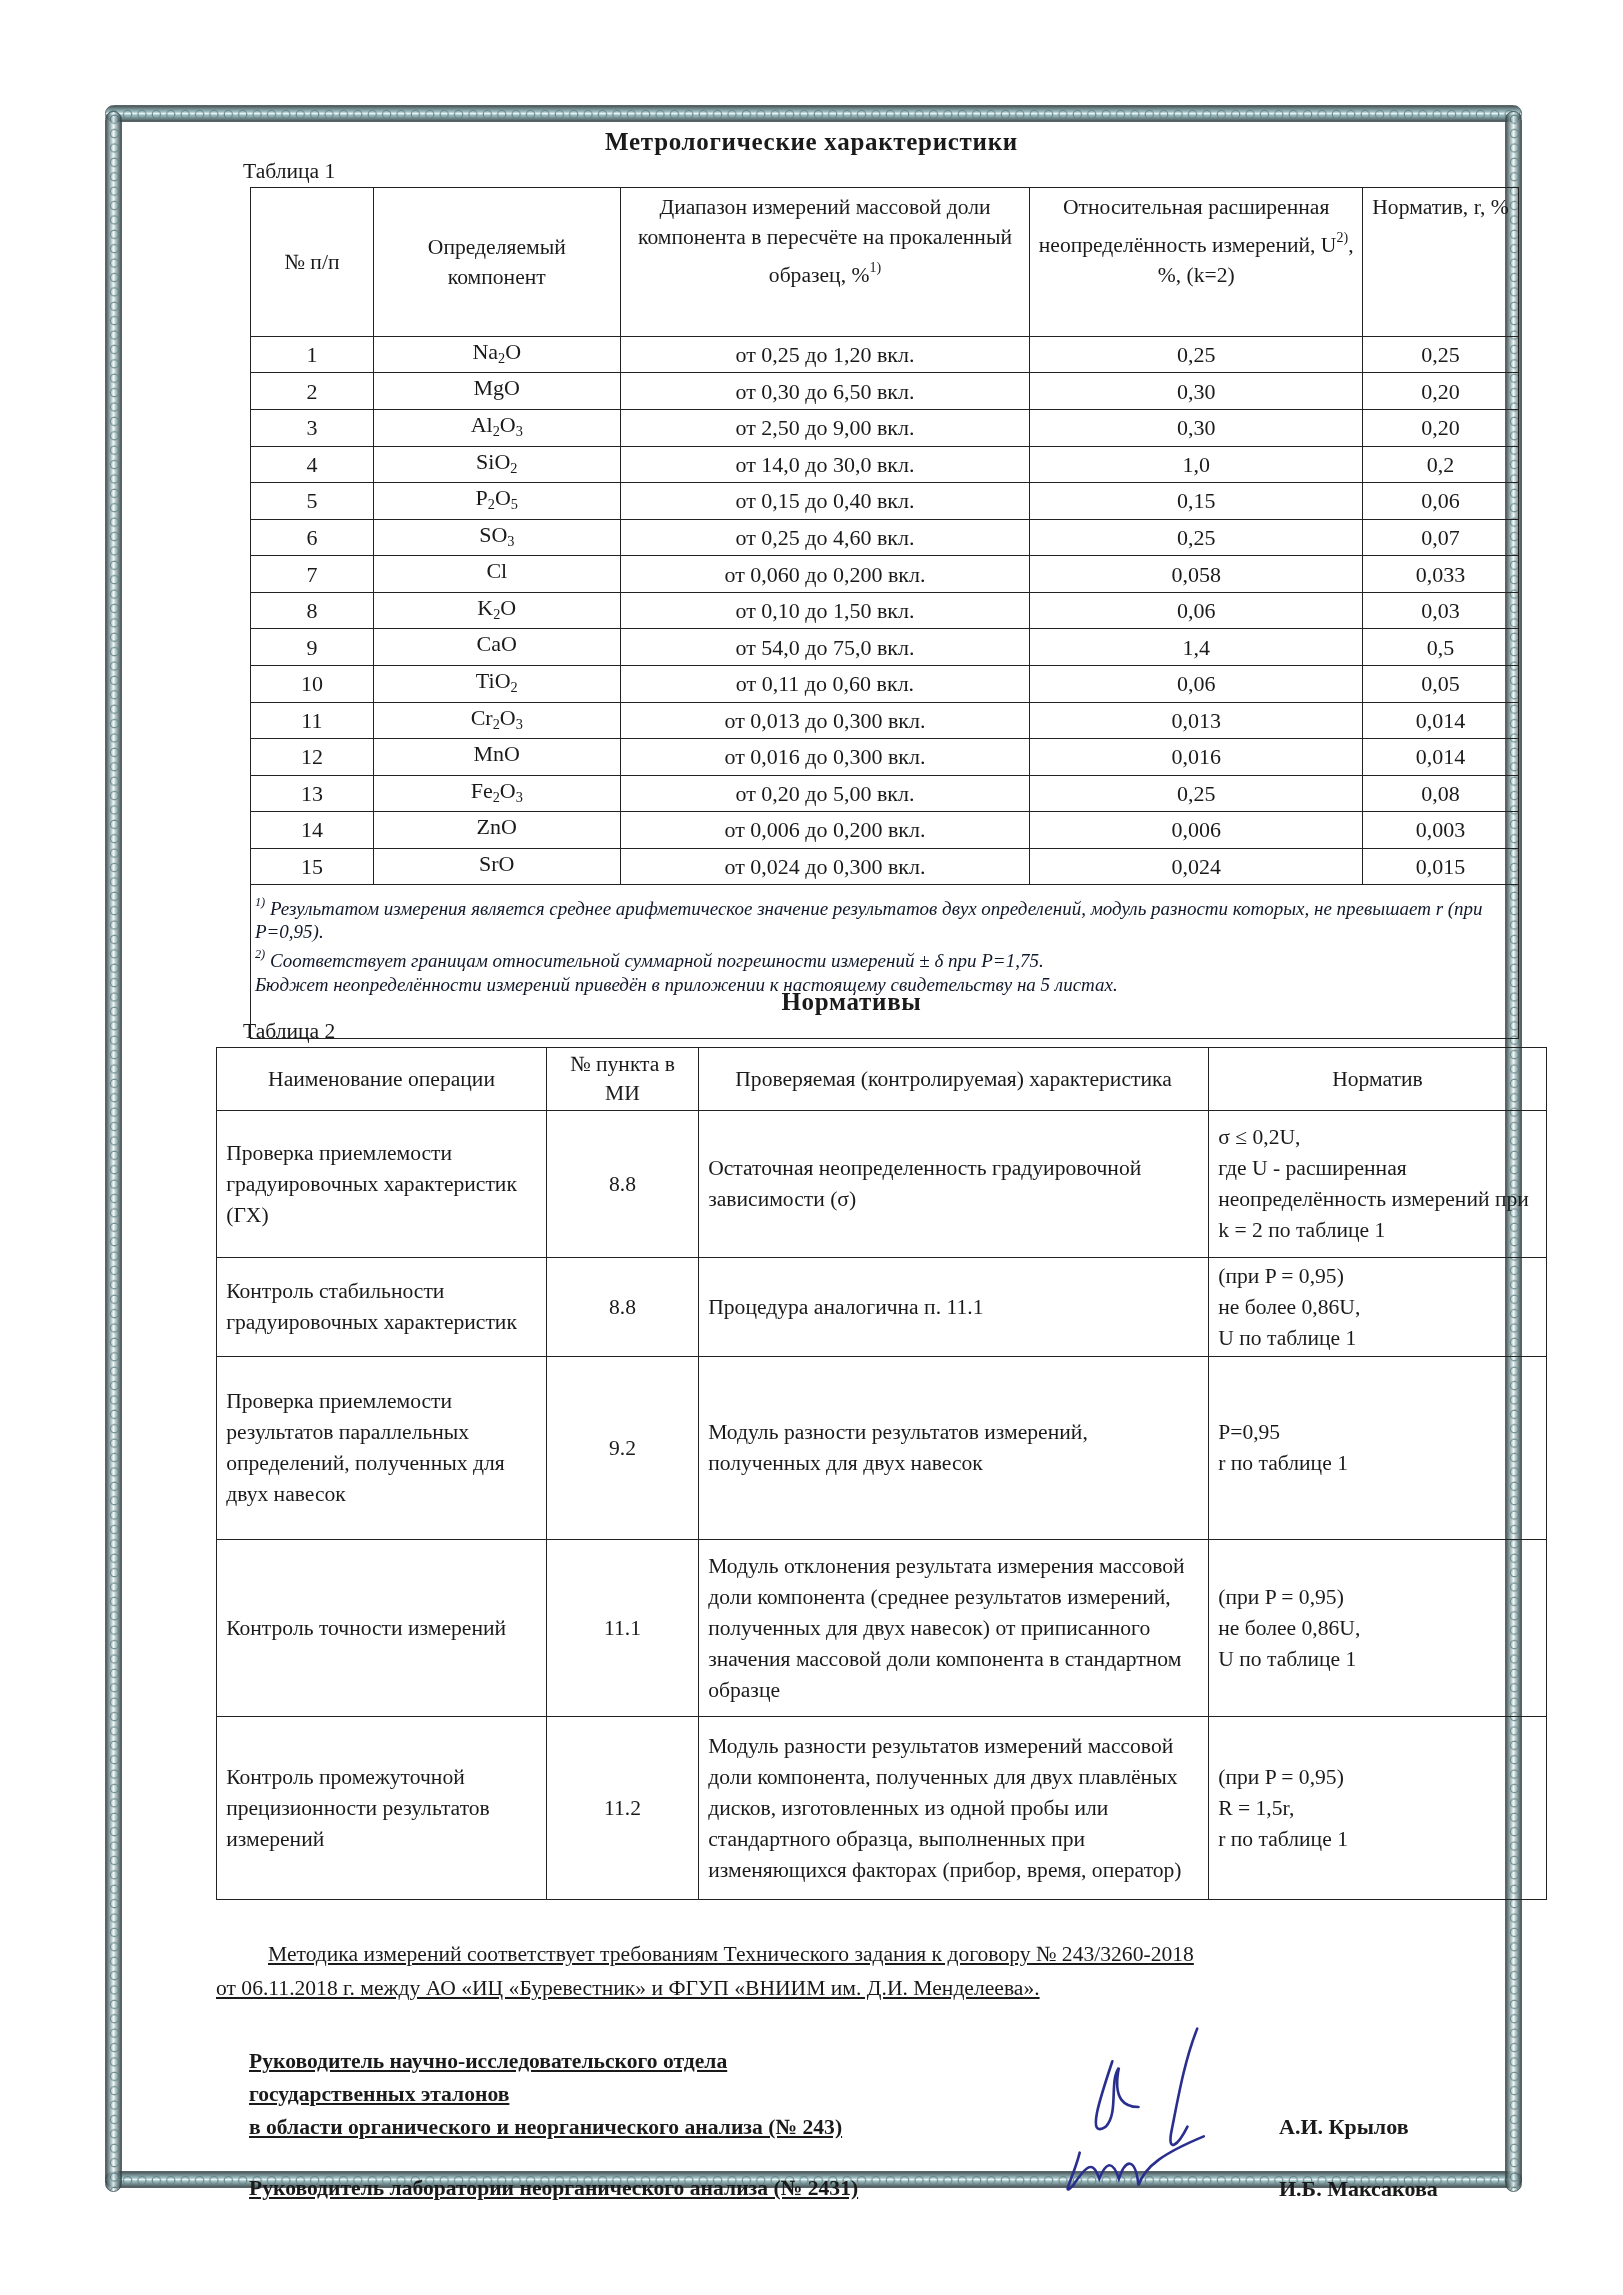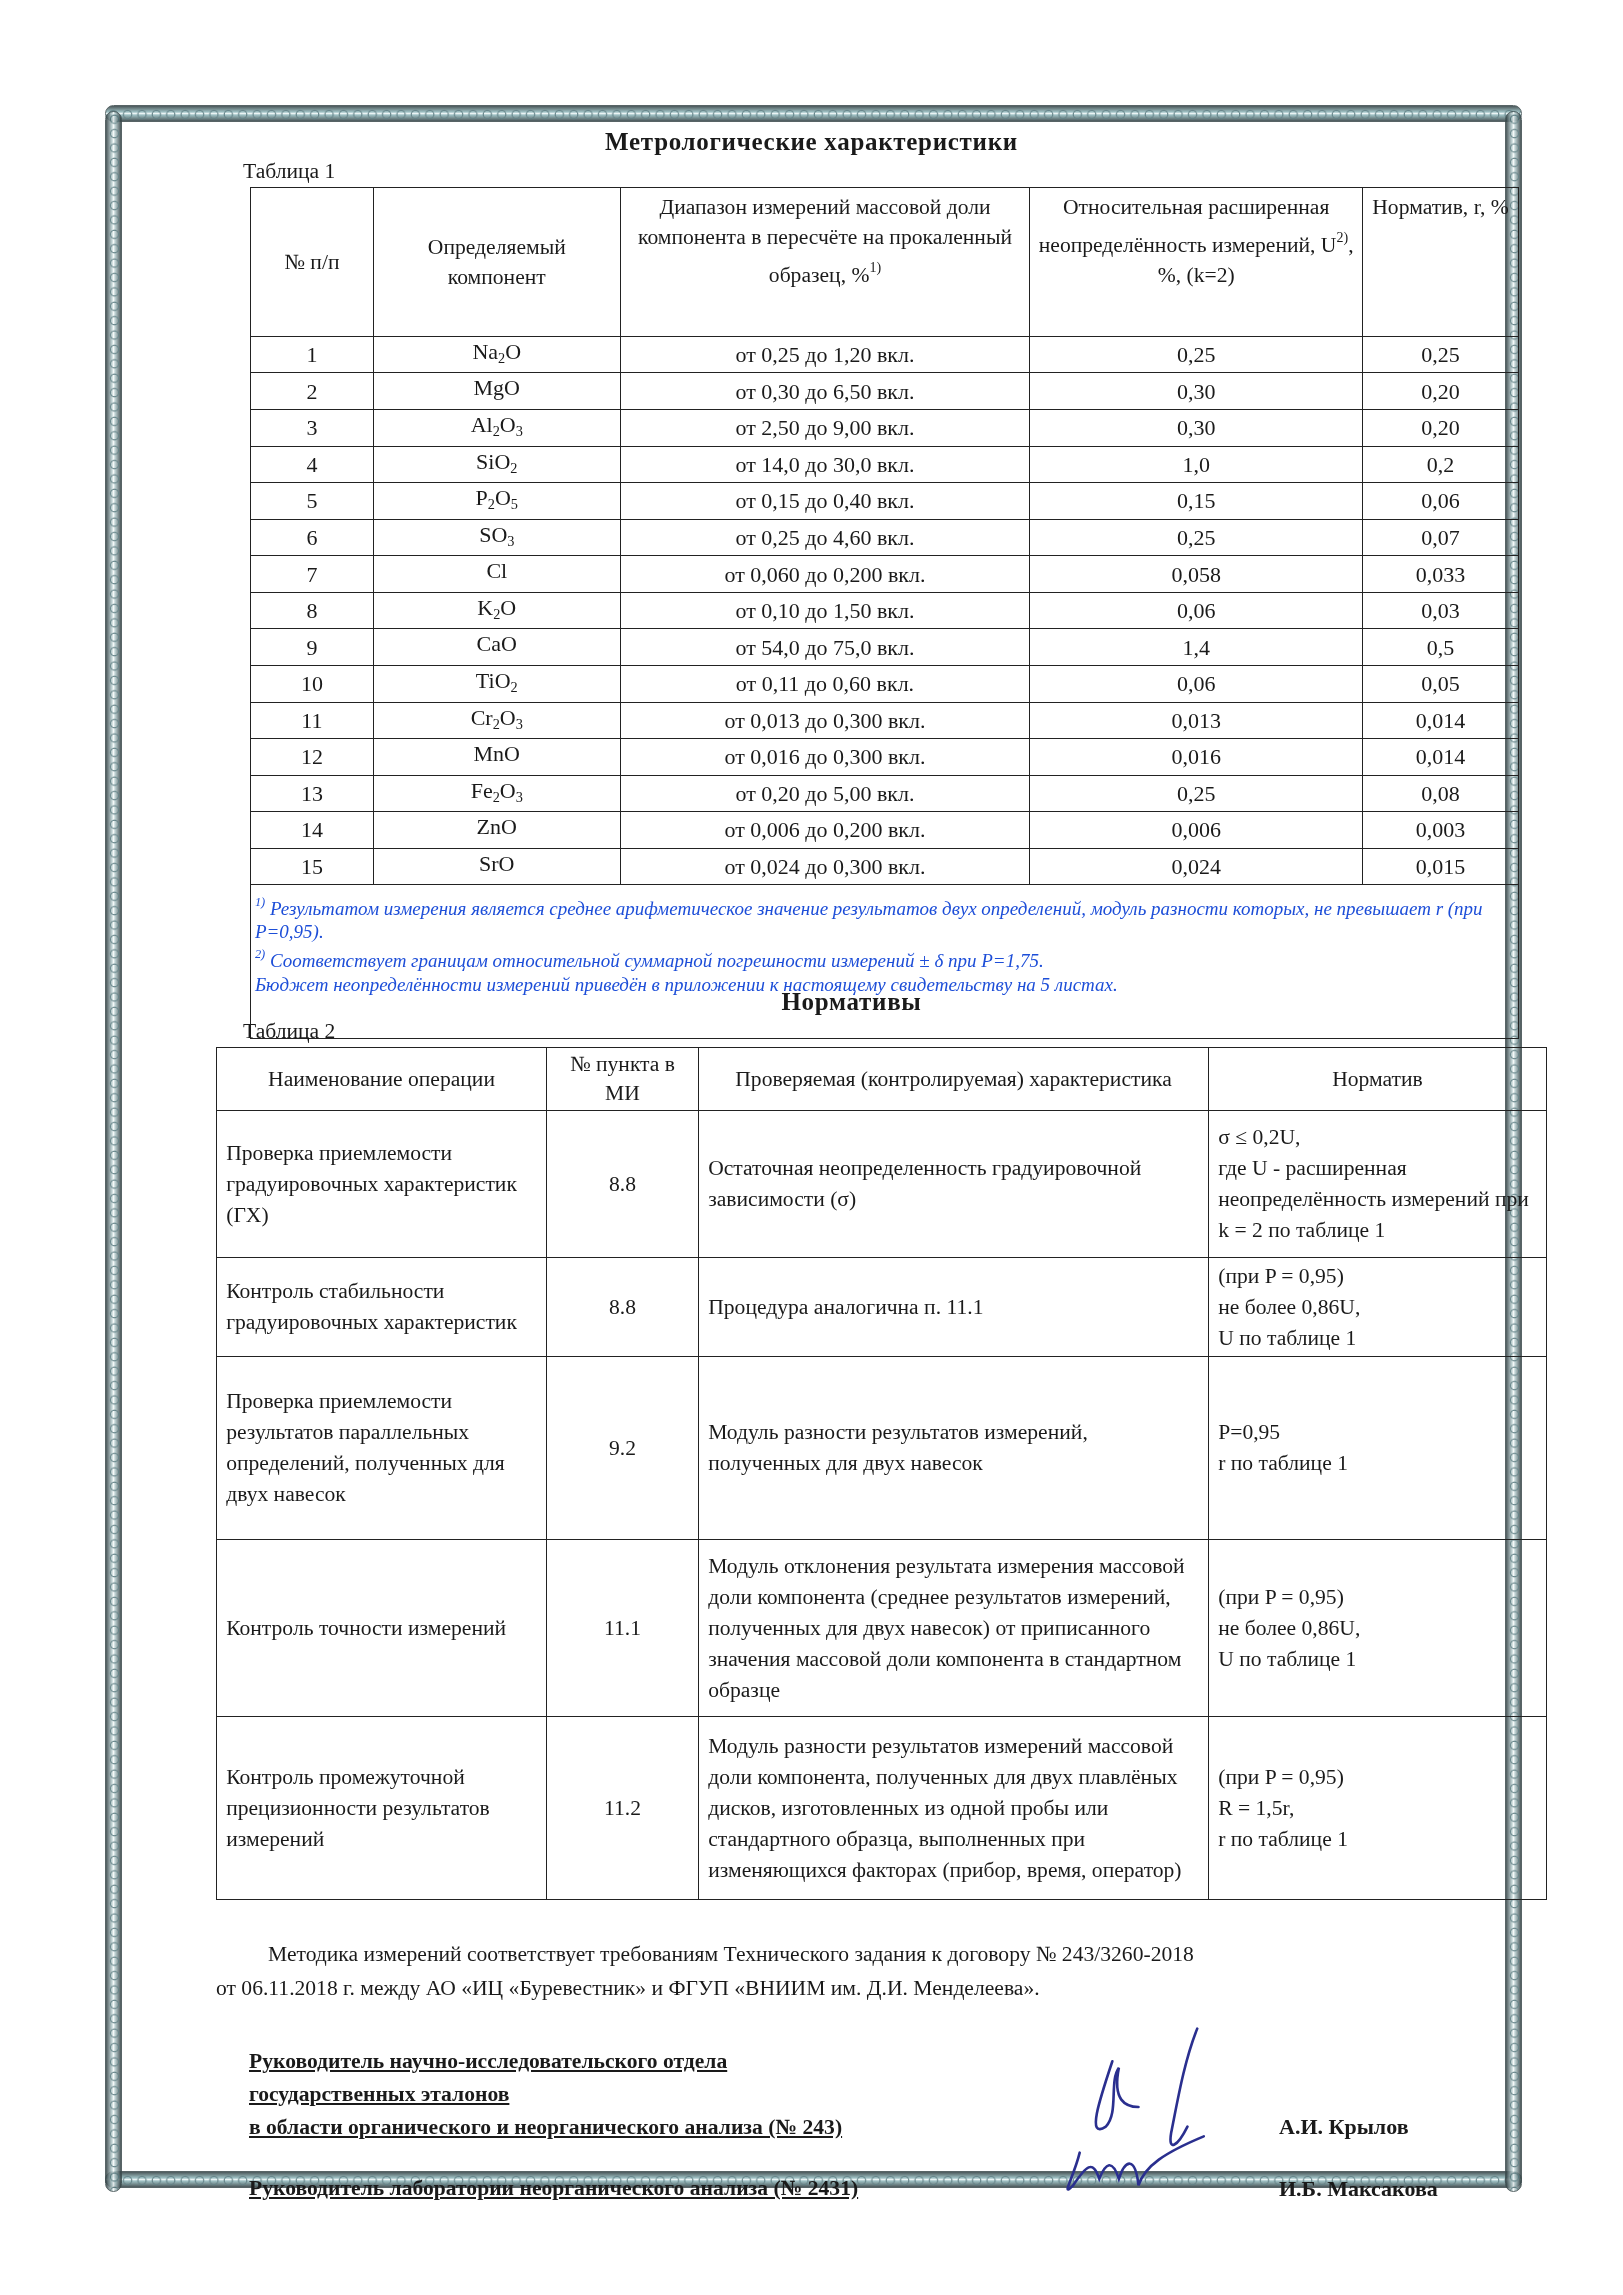--- a/index.html
+++ b/index.html
@@ -25,21 +25,21 @@
   .caption { position:absolute; font-size:21.6px; }
 
   table { border-collapse:collapse; position:absolute; }
   td, th { border:1.3px solid #222; font-weight:normal; padding:0 5.2px; }
 
   #t1 { left:250px; top:187px; width:1269px; }
   #t1 th { font-size:21.6px; line-height:30px; height:144px; text-align:center; vertical-align:middle; }
   #t1 th.top { vertical-align:top; padding-top:3.9px; }
   #t1 td { font-size:22px; height:30px; text-align:center; line-height:29px; padding:0; }
   #t1 td.notes { text-align:left; font-style:italic; font-size:19px; line-height:23.6px;
-     height:147px; vertical-align:top; padding:5.2px 2.6px 0 3.9px; color:#1d4ed8; }
+     height:147px; vertical-align:top; padding:5.2px 2.6px 0 3.9px; color:#0f172a; }
 
   #t2 { left:216px; top:1047px; width:1331px; }
   #t2 th { font-size:21.6px; line-height:29px; height:62px; text-align:center; vertical-align:middle; }
   #t2 td { font-size:21.6px; line-height:31px; vertical-align:middle; padding:2.6px 9.2px; }
   #t2 td.c { text-align:center; }
 
   sub, sup { font-size:.65em; }
   sub { vertical-align:-0.25em; }
   sup { vertical-align:0.7em; }
 
@@ -257,21 +257,21 @@
         <td>Модуль разности результатов измерений массовой доли компонента, полученных для двух плавлёных дисков, изготовленных из одной пробы или стандартного образца, выполненных при изменяющихся факторах (прибор, время, оператор)</td>
         <td>
           <div>(при P = 0,95)</div>
           <div>R = 1,5r,</div>
           <div>r по таблице 1</div>
         </td>
       </tr>
     </tbody>
 </table>
 
-<div class="para" style="left:216px;top:1937px;">
+<div class="para" style="left:216px;top:1937px;text-decoration:underline;">
   <div style="padding-left:52px;">Методика измерений соответствует требованиям Технического задания к договору № 243/3260-2018</div>
   <div>от 06.11.2018 г. между АО «ИЦ «Буревестник» и ФГУП «ВНИИМ им. Д.И. Менделеева».</div>
 </div>
 
 <div class="sign" style="left:249px;top:2045px;">
   <div>Руководитель научно-исследовательского отдела</div>
   <div>государственных эталонов</div>
   <div>в области органического и неорганического анализа (№ 243)</div>
 </div>
 <div class="sig-name" style="left:1279px;top:2114px;">А.И. Крылов</div>

